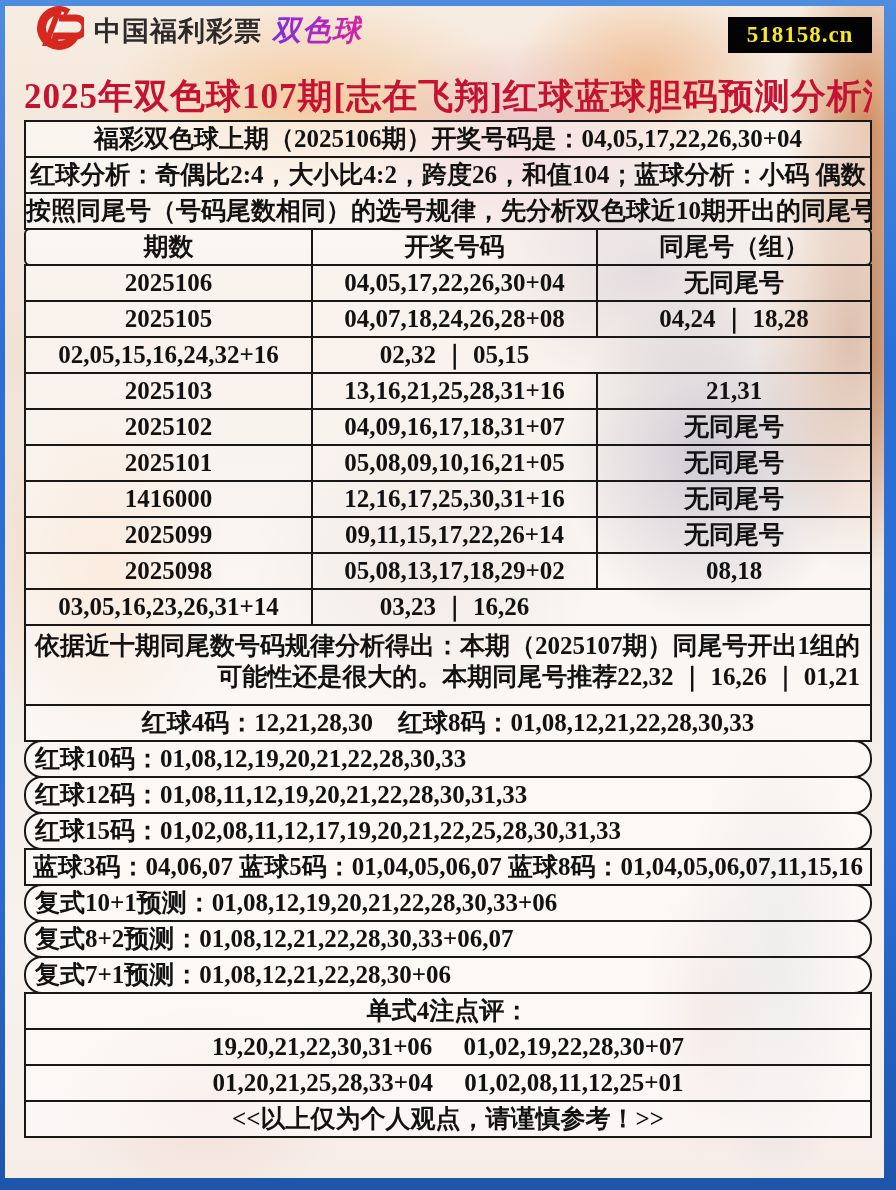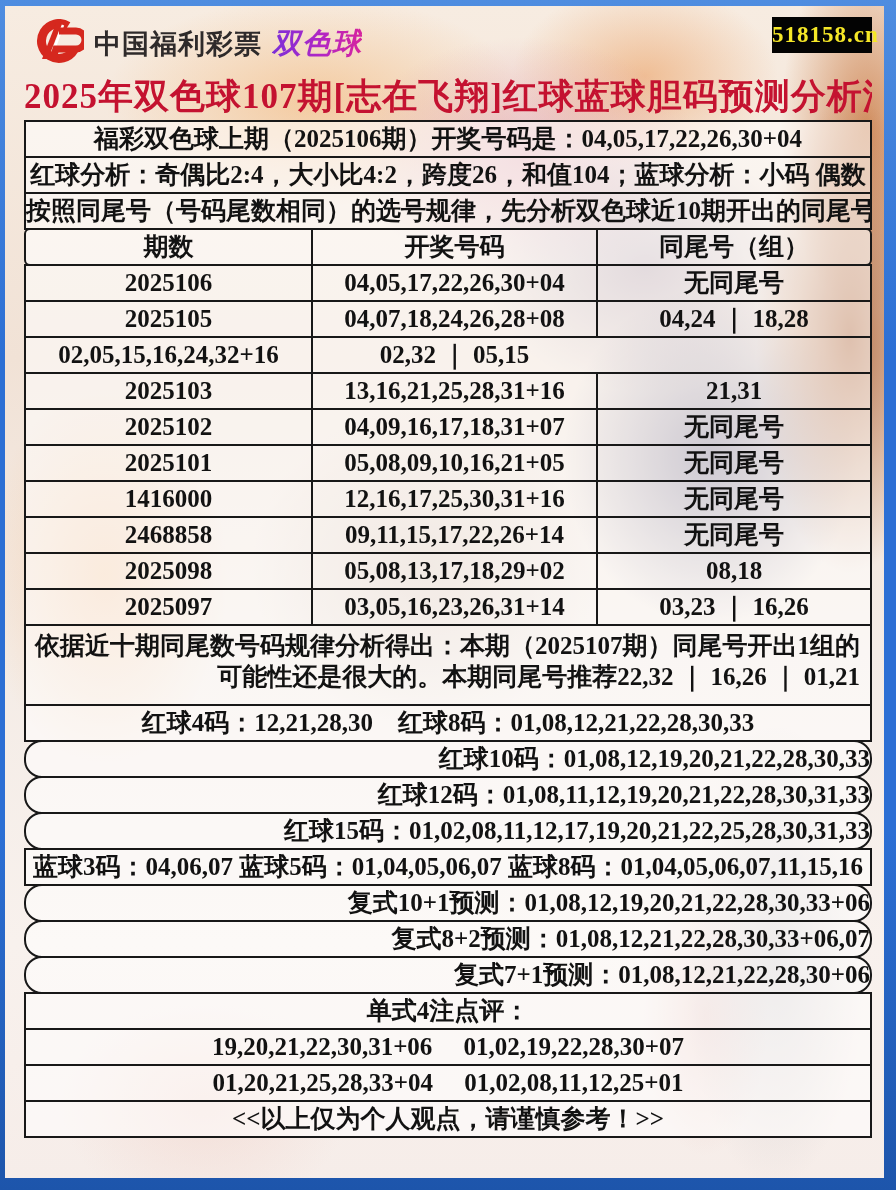--- a/index.html
+++ b/index.html
@@ -31,61 +31,61 @@
       radial-gradient(ellipse 240px 220px at 420px 560px, rgba(205,178,160,.45), rgba(205,178,160,0) 72%),
       radial-gradient(ellipse 130px 330px at 770px 950px, rgba(150,150,160,.30), rgba(150,150,160,0) 70%),
       radial-gradient(ellipse 90px 200px at 700px 1010px, rgba(205,120,110,.22), rgba(205,120,110,0) 70%),
       radial-gradient(ellipse 200px 150px at 200px 1100px, rgba(240,205,195,.45), rgba(240,205,195,0) 72%),
       linear-gradient(180deg,#f7ece1 0%,#f1e2d6 30%,#f4ecE6 55%,#f8f1ed 80%,#f6ede9 100%);
     background-color:#f5ebe3;
   }
   .content{ position:absolute; left:19px; top:0; width:848px; }
 
   
-  .hdr{ position:relative; height:64px; padding-top:13px; }
+  .hdr{ position:relative; height:64px; }
   .logo-wrap{ display:flex; align-items:center; gap:10px; padding-left:8px; }
   .logo-svg{ width:52px; height:50px; display:block; }
   .brand-cn{
     font-family:"Liberation Sans","DejaVu Sans",sans-serif;
     font-size:27px; font-weight:bold; color:#2e2a2a; letter-spacing:1px;
   }
   .brand-prod{
     font-family:"Liberation Sans","DejaVu Sans",sans-serif;
     font-size:29px; font-weight:bold; font-style:italic; color:#a328c9; letter-spacing:1px;
   }
   @supports ((-webkit-background-clip:text)) {
     .brand-prod{
       background:linear-gradient(90deg,#7c2fd8 0%,#b226c4 55%,#d6249e 100%);
       -webkit-background-clip:text; -webkit-text-fill-color:transparent;
     }
   }
   .badge{
     position:absolute; right:0; top:11px;
-    width:100px; height:36px; line-height:36px;
+    width:144px; height:36px; line-height:36px;
     background:#030303; color:#f5e727; text-align:center;
     font-size:23px; letter-spacing:1px;
   }
 
   
   .title{
     margin-top:4px; height:48px; line-height:46px;
     text-align:center; white-space:nowrap; overflow:hidden;
     font-size:35px; font-weight:bold; color:#c41230; letter-spacing:1px;
   }
 
   
   .row{
     height:38px; line-height:34px;
     border:2px solid #181818;
     background:rgba(255,255,255,.55);
     margin-top:-2px;
     font-size:25px; white-space:pre; overflow:hidden;
   }
   .row.center{ text-align:center; }
-  .row.left{ padding-left:9px; text-align:right;border-radius:18px; }
+  .row.left{ padding-left:9px; text-align:left;border-radius:18px; }
   .section{ width:848px; }
   .section + .section{ margin-top:-2px; }
 
   
   .h-row{ display:grid; grid-template-columns:285px 285px 1fr; }
   .h-row .cell{ line-height:34px; text-align:center; white-space:pre; overflow:hidden; }
   .h-row .cell + .cell{ border-left:2px solid #181818; }
   .h-row.head{ background:rgba(255,255,255,.62);border-radius:6px; }
 
   
@@ -159,31 +159,30 @@
           <div class="cell">2025101</div>
           <div class="cell">05,08,09,10,16,21+05</div>
           <div class="cell">无同尾号</div>
         </div>
         <div class="row h-row">
           <div class="cell">1416000</div>
           <div class="cell">12,16,17,25,30,31+16</div>
           <div class="cell">无同尾号</div>
         </div>
         <div class="row h-row">
-          <div class="cell">2468858</div>
+          <div class="cell">2025099</div>
           <div class="cell">09,11,15,17,22,26+14</div>
           <div class="cell">无同尾号</div>
         </div>
         <div class="row h-row">
           <div class="cell">2025098</div>
           <div class="cell">05,08,13,17,18,29+02</div>
           <div class="cell">08,18</div>
         </div>
         <div class="row h-row">
-          <div class="cell">2025097</div>
           <div class="cell">03,05,16,23,26,31+14</div>
           <div class="cell">03,23 ｜ 16,26</div>
         </div>
       </div>
 
       <div class="section">
         <div class="para">依据近十期同尾数号码规律分析得出：本期（2025107期）同尾号开出1组的可能性还是很大的。本期同尾号推荐22,32 ｜ 16,26 ｜ 01,21</div>
       </div>
 
       <div class="section">

